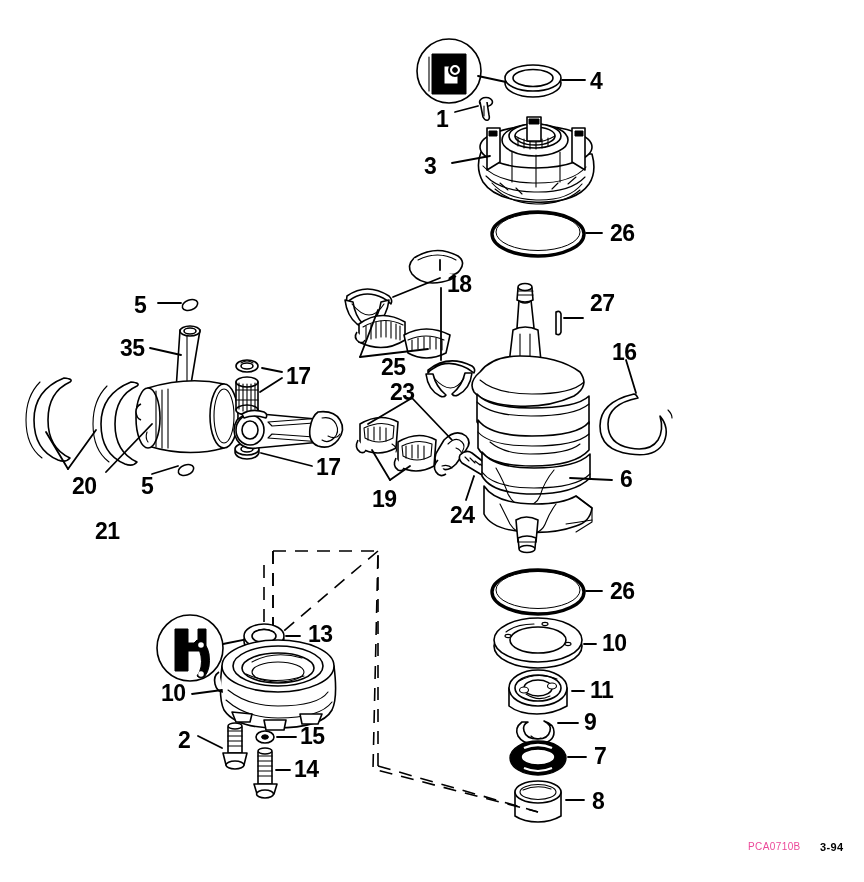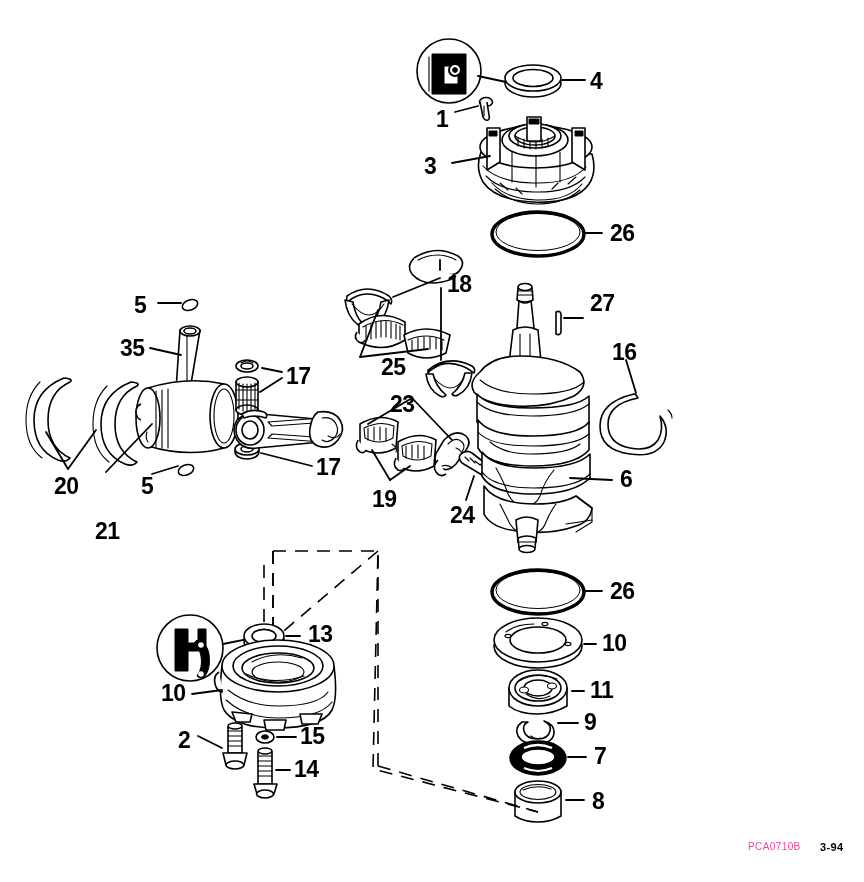--- a/index.html
+++ b/index.html
@@ -454,25 +454,25 @@
   <div class="callout" style="left:436px;  top:108px;">1</div>
   <div class="callout" style="left:424px;  top:155px;">3</div>
   <div class="callout" style="left:610px;  top:222px;">26</div>
   <div class="callout" style="left:447px;  top:273px;">18</div>
   <div class="callout" style="left:134px;  top:294px;">5</div>
   <div class="callout" style="left:590px;  top:292px;text-align:center;">27</div>
   <div class="callout" style="left:120px;  top:337px;">35</div>
   <div class="callout" style="left:612px;  top:341px;">16</div>
   <div class="callout" style="left:352px;  top:356px;margin-left:29px;">25</div>
   <div class="callout" style="left:286px;  top:365px;">17</div>
-  <div class="callout" style="left:390px;  top:381px;margin-top:12px;">23</div>
+  <div class="callout" style="left:390px;  top:381px;">23</div>
   <div class="callout" style="left:316px;  top:456px;">17</div>
   <div class="callout" style="left:620px;  top:468px;">6</div>
   <div class="callout" style="left:372px;  top:488px;">19</div>
-  <div class="callout" style="left:54px;   top:475px;">20</div>
+  <div class="callout" style="left:72px;   top:475px;">20</div>
   <div class="callout" style="left:95px;   top:479px;margin-top:41px;">21</div>
   <div class="callout" style="left:141px;  top:475px;">5</div>
   <div class="callout" style="left:450px;  top:504px;">24</div>
   <div class="callout" style="left:610px;  top:580px;">26</div>
   <div class="callout" style="left:308px;  top:623px;">13</div>
   <div class="callout" style="left:602px;  top:632px;">10</div>
   <div class="callout" style="left:590px;  top:679px;">11</div>
   <div class="callout" style="left:161px;  top:682px;">10</div>
   <div class="callout" style="left:584px;  top:711px;">9</div>
   <div class="callout" style="left:300px;  top:725px;">15</div>

